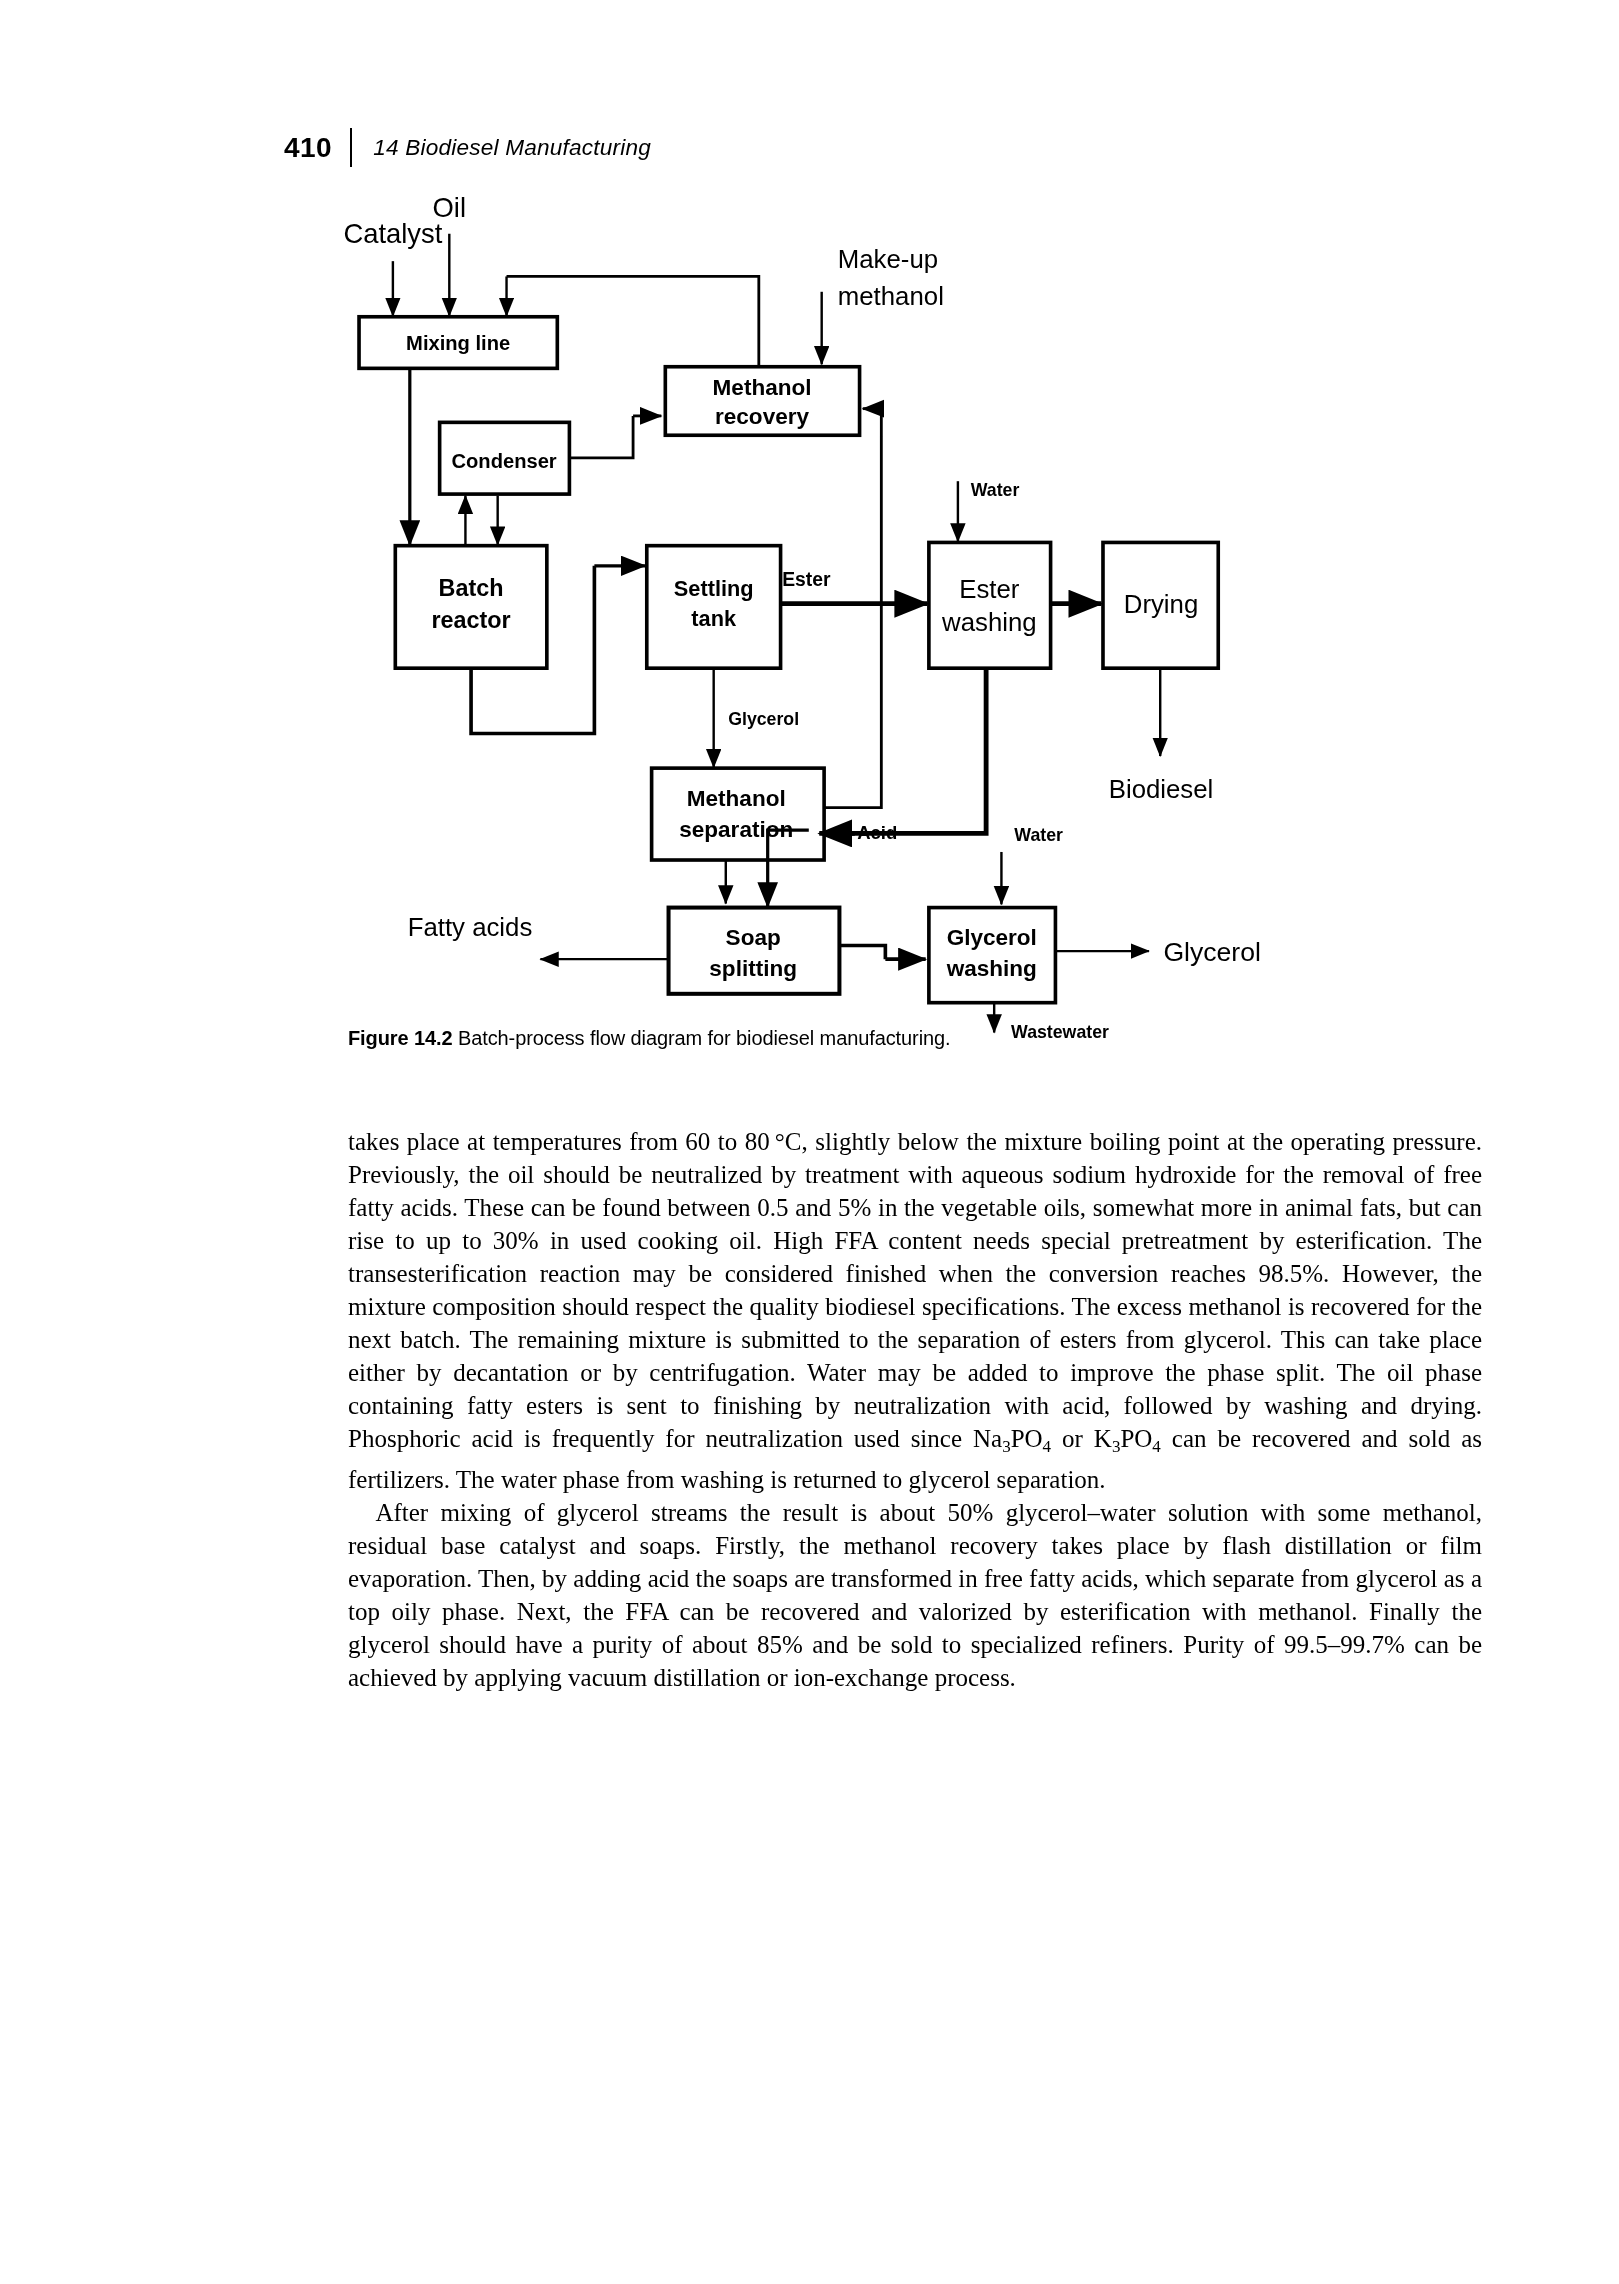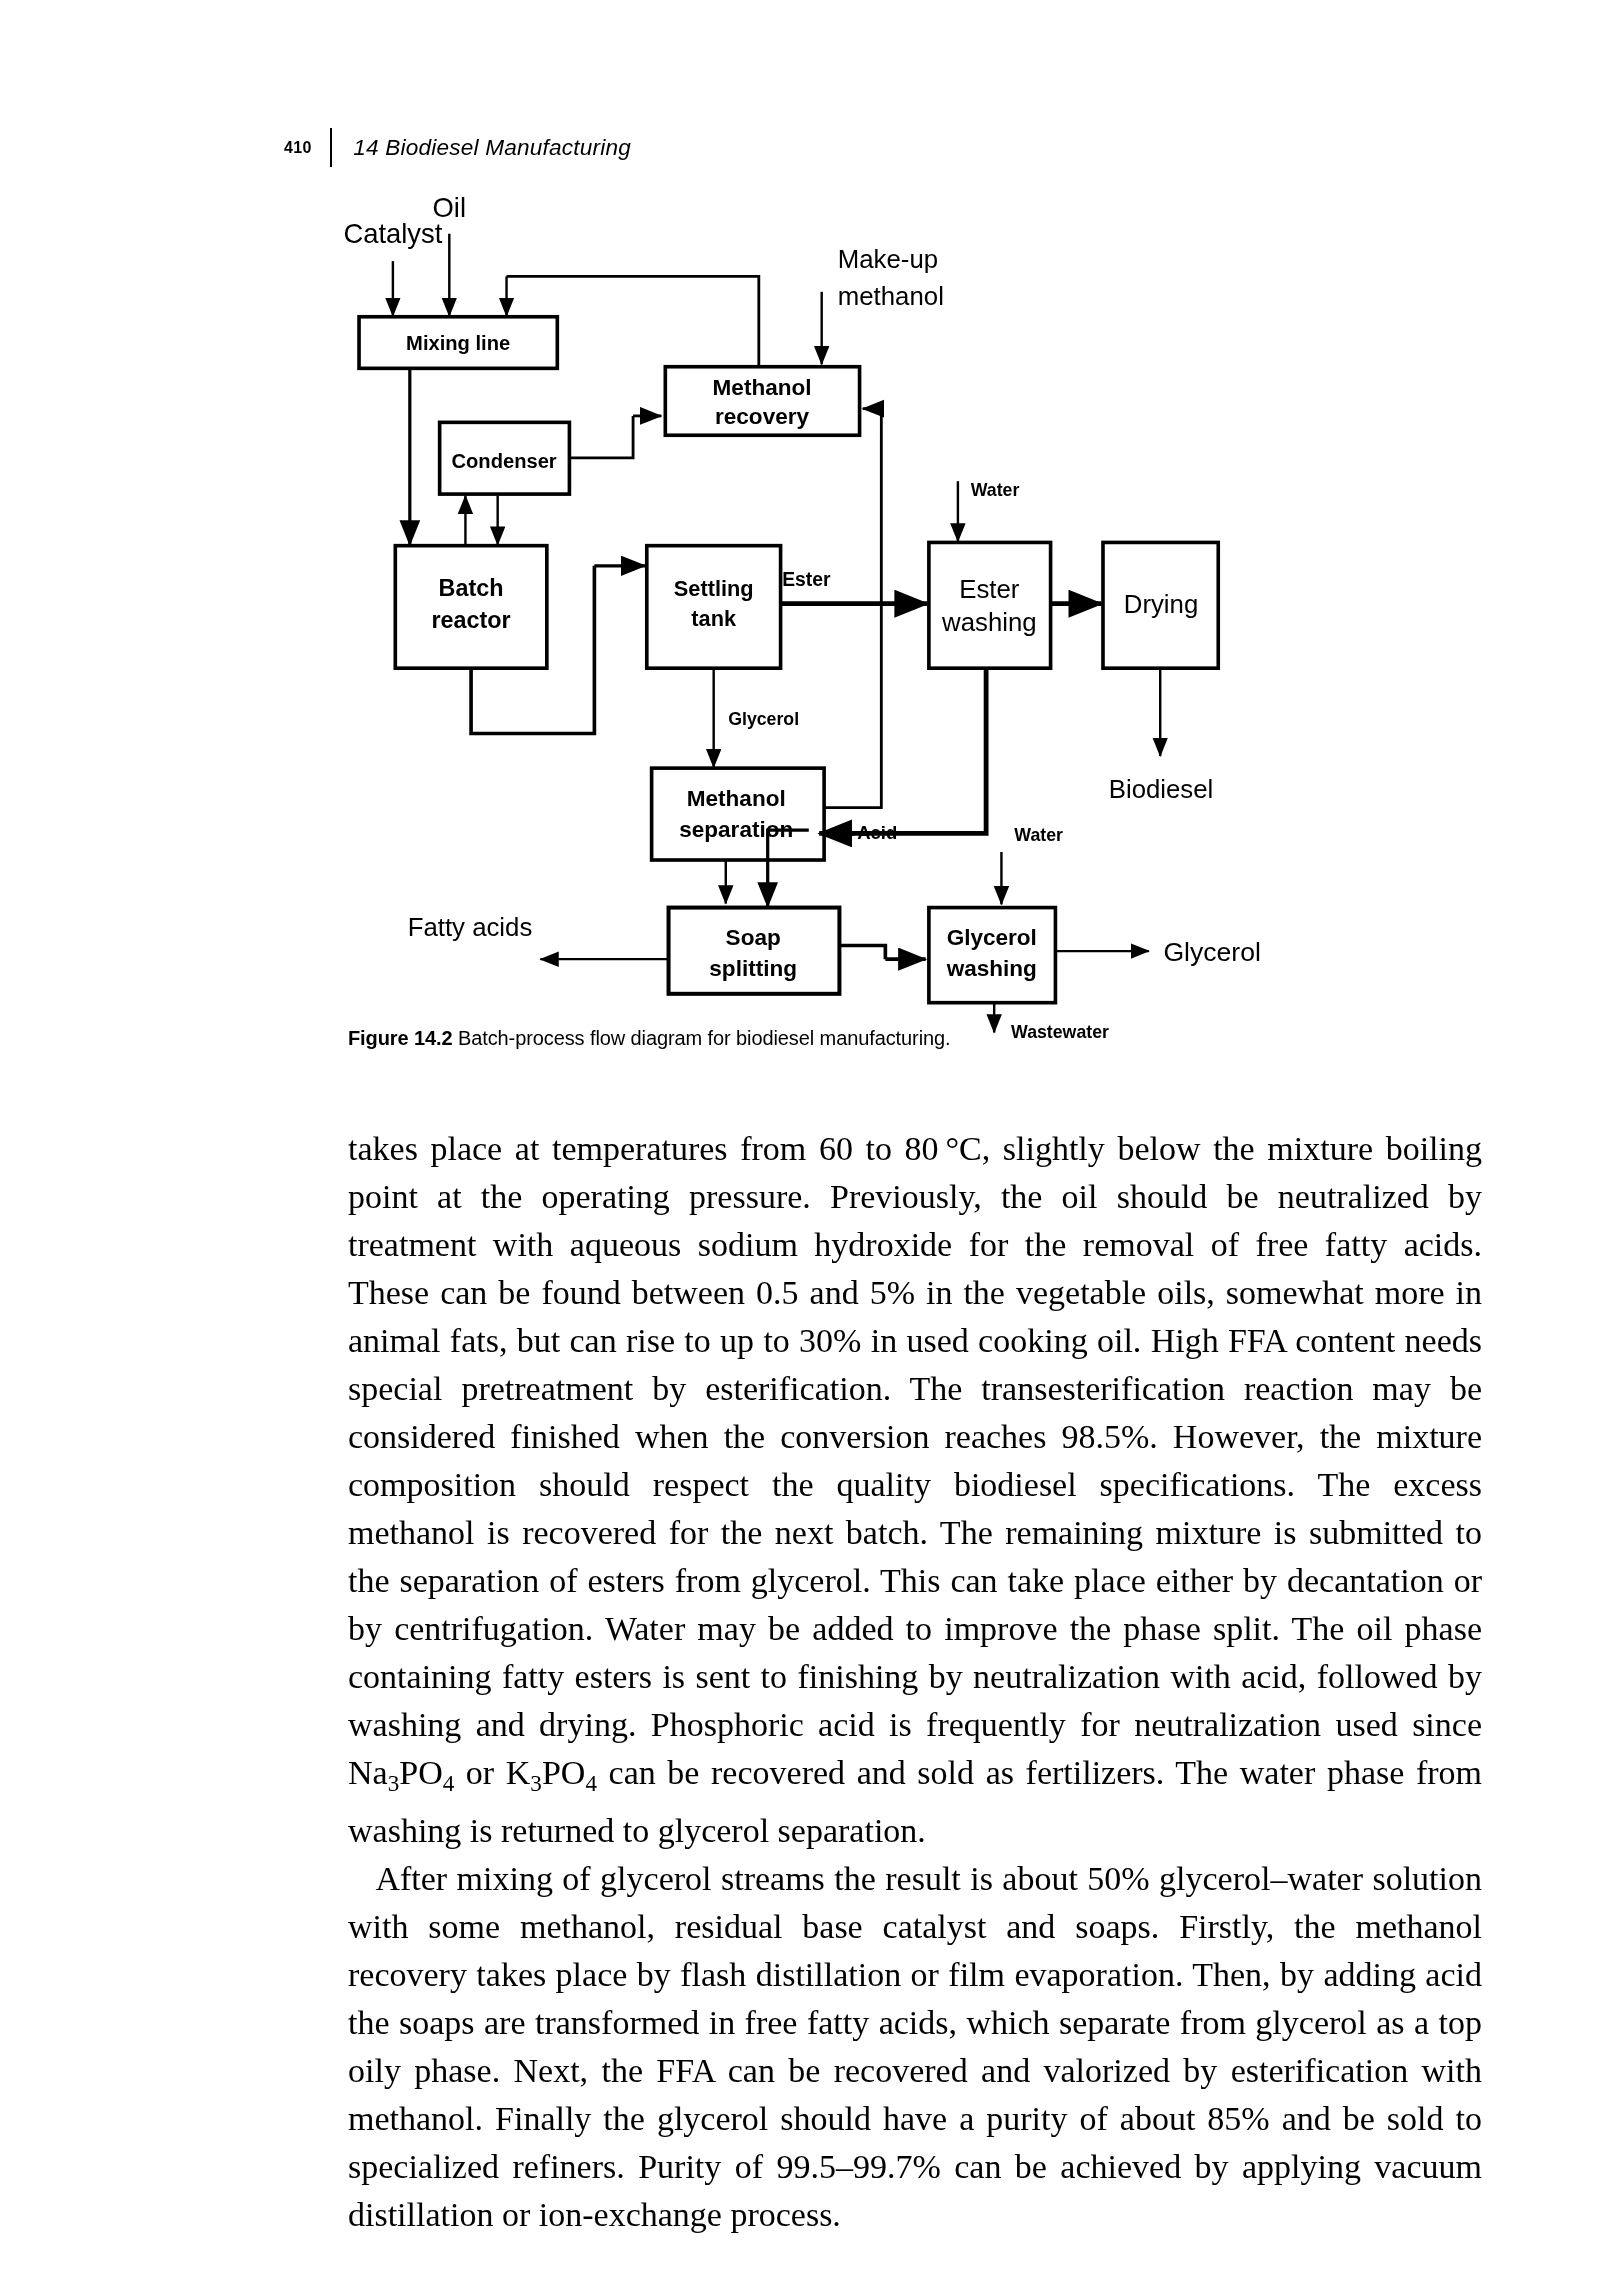--- a/index.html
+++ b/index.html
@@ -3,38 +3,38 @@
 <meta charset="utf-8">
 <style>
   html,body{margin:0;padding:0;background:#fff;}
   body{width:1620px;height:2284px;position:relative;
        font-family:"Liberation Serif",serif;color:#000;}
 
   
   #runhead{position:absolute;left:284px;top:129px;
            display:flex;align-items:center;height:37px;}
   #runhead .folio{font-family:"Liberation Sans",sans-serif;
-                  font-weight:bold;font-size:16px;letter-spacing:0.4px;}
+                  font-weight:bold;font-size:28px;letter-spacing:0.4px;}
   #runhead .rule{width:2.4px;height:39px;background:#000;margin:0 21px 0 18px;}
   #runhead .chaptitle{font-family:"Liberation Sans",sans-serif;
                       font-style:italic;font-size:22.6px;letter-spacing:0.2px;text-align:right;}
 
   
   #figure{position:absolute;left:0;top:0;width:1620px;height:1072px;}
   #fig-svg{position:absolute;left:0;top:0;}
 
   
   #caption{position:absolute;left:348px;top:1027px;width:1129px;
            font-family:"Liberation Sans",sans-serif;font-size:20px;
            letter-spacing:-0.1px;}
   #caption .lead{font-weight:bold;}
 
   
   #body-text{position:absolute;left:348px;top:1125px;width:1134px;}
-  #body-text p{margin:0;font-size:34px;line-height:48px;
+  #body-text p{margin:0;font-size:25px;line-height:33px;
                text-align:justify;text-justify:inter-word;
                font-family:"Liberation Serif",serif;
                -webkit-hyphens:manual;hyphens:manual;}
   #body-text p.indent{text-indent:27.4px;font-family:Liberation Serif, serif;}
   sub{font-size:.68em;vertical-align:-0.3em;}
 </style>
 </head>
 <body>
 
 <div id="runhead">

